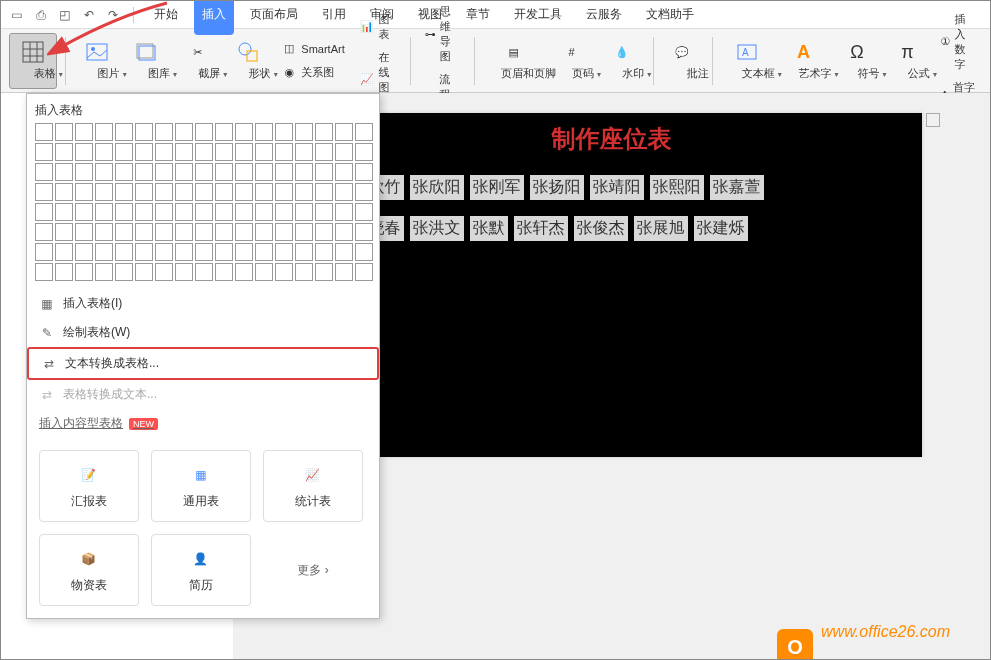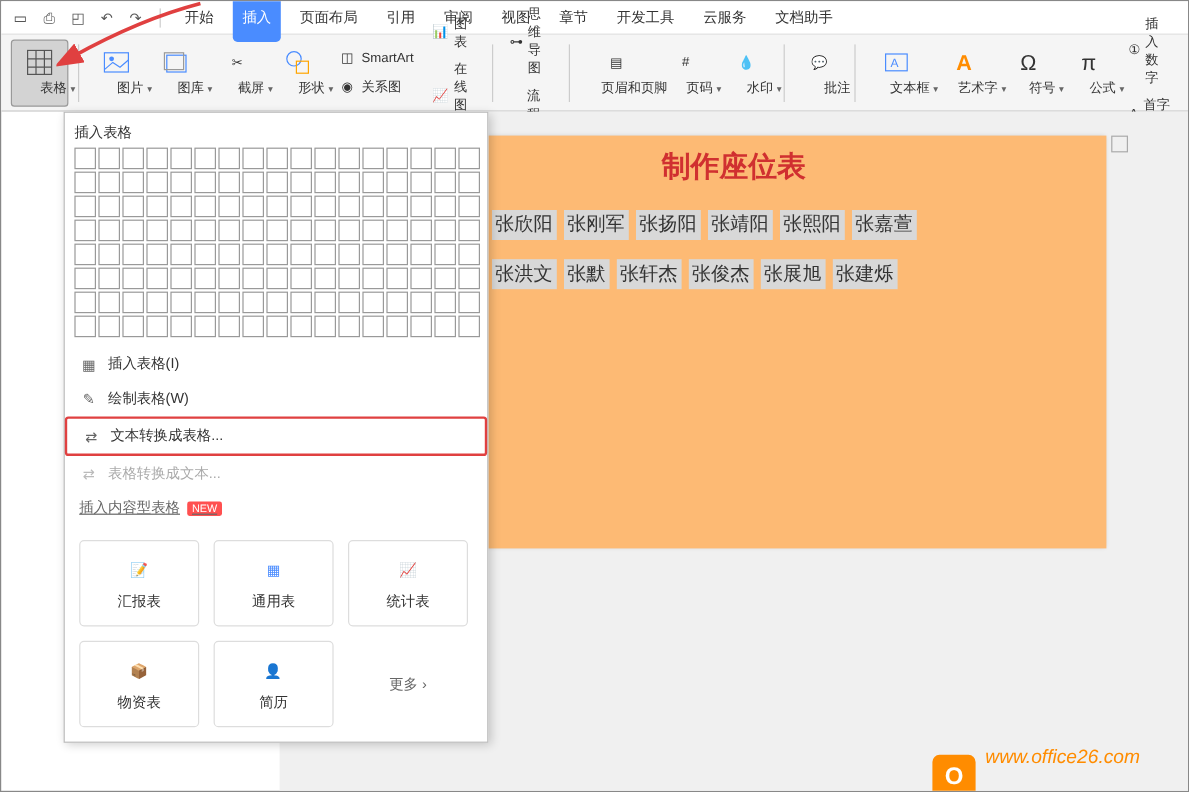--- a/index.html
+++ b/index.html
@@ -15,39 +15,39 @@
     .ribbon-btn { display: flex; flex-direction: column; align-items: center; justify-content: center; padding: 4px 6px; cursor: pointer; min-width: 36px; height: 56px; font-size: 11px; color: #333; }
     .ribbon-btn.highlighted { background: #d3d3d3; border: 1px solid #999; border-radius: 3px; }
     .ribbon-btn .icon { width: 24px; height: 24px; display: flex; align-items: center; justify-content: center; margin-bottom: 2px; }
     .ribbon-btn .label { white-space: nowrap; font-size: 11px; margin-left: 30px; }
     .ribbon-btn .chevron { font-size: 8px; color: #666; }
     .ribbon-small { display: flex; flex-direction: column; gap: 4px; padding: 0 4px; }
     .ribbon-small-btn { display: flex; align-items: center; gap: 4px; cursor: pointer; font-size: 11px; color: #333; padding: 2px; }
     .ribbon-small-btn .icon { width: 16px; height: 16px; display: flex; align-items: center; justify-content: center; }
     .ribbon-divider { width: 1px; height: 48px; background: #ccc; margin: 0 4px; }
     
-    .dropdown { position: absolute; left: 52px; top: 92px; background: #fff; border: 1px solid #bbb; box-shadow: 2px 2px 8px rgba(0,0,0,0.2); width: 354px; z-index: 100; }
+    .dropdown { position: absolute; left: 25px; top: 92px; background: #fff; border: 1px solid #bbb; box-shadow: 2px 2px 8px rgba(0,0,0,0.2); width: 354px; z-index: 100; }
     .grid-picker { padding: 8px; }
     .grid-picker-label { font-size: 12px; color: #333; margin-bottom: 4px; }
     .grid-cells { display: grid; grid-template-columns: repeat(17, 18px); grid-auto-rows: 18px; gap: 2px; }
     .grid-cell { border: 1px solid #999; background: #fff; }
     .menu-item { display: flex; align-items: center; gap: 8px; padding: 6px 12px; cursor: pointer; color: #333; }
     .menu-item .icon { width: 16px; height: 16px; display: flex; align-items: center; justify-content: center; color: #666; }
     .menu-item.highlighted { border: 2px solid #e04040; border-radius: 3px; }
     .menu-item.disabled { color: #aaa; cursor: default; }
     .menu-item.disabled .icon { color: #bbb; }
     .menu-section-title { padding: 6px 12px; color: #666; font-size: 12px; display: flex; align-items: center; gap: 6px; text-decoration: underline; }
     .new-badge { background: #ff5050; color: #fff; font-size: 9px; padding: 1px 4px; border-radius: 2px; }
     .template-cards { display: flex; flex-wrap: wrap; gap: 12px; padding: 12px; }
     .template-card { width: 100px; height: 72px; border: 1px solid #ddd; border-radius: 4px; display: flex; flex-direction: column; align-items: center; justify-content: center; gap: 6px; cursor: pointer; font-size: 12px; color: #333; position: relative; }
     .template-card .card-icon { width: 24px; height: 24px; display: flex; align-items: center; justify-content: center; }
     .template-card.more { border: none; color: #666; }
     
     .document { position: absolute; left: 232px; top: 92px; right: 0; bottom: 0; background: #f0f0f0; padding-top: 20px; }
-    .page { background: #fdba74; width: 620px; margin: 0 auto; padding: 10px 20px 200px; position: relative; box-shadow: 0 0 4px rgba(0,0,0,0.15); }
+    .page { background: #000000; width: 620px; margin: 0 auto; padding: 10px 20px 200px; position: relative; box-shadow: 0 0 4px rgba(0,0,0,0.15); }
     .page-title { text-align: center; font-size: 24px; color: #d03030; font-weight: bold; margin-bottom: 20px; }
     .name-row { display: flex; gap: 6px; margin-bottom: 16px; font-size: 16px; color: #333; flex-wrap: nowrap; }
     .name-row span { background: #d8d8d8; padding: 2px 3px; }
     .margin-marker { position: absolute; right: -18px; top: 0; width: 14px; height: 14px; border: 1px solid #aaa; }
     
     .arrow-red { position: absolute; pointer-events: none; }
     .watermark { position: absolute; right: 40px; bottom: 18px; text-align: right; }
     .watermark .line1 { font-size: 26px; font-weight: bold; font-style: italic; color: #ff8c00; }
     .watermark .line1 .o { color: #d04000; }
     .watermark .line2 { font-size: 16px; color: #ff8c00; font-style: italic; }

